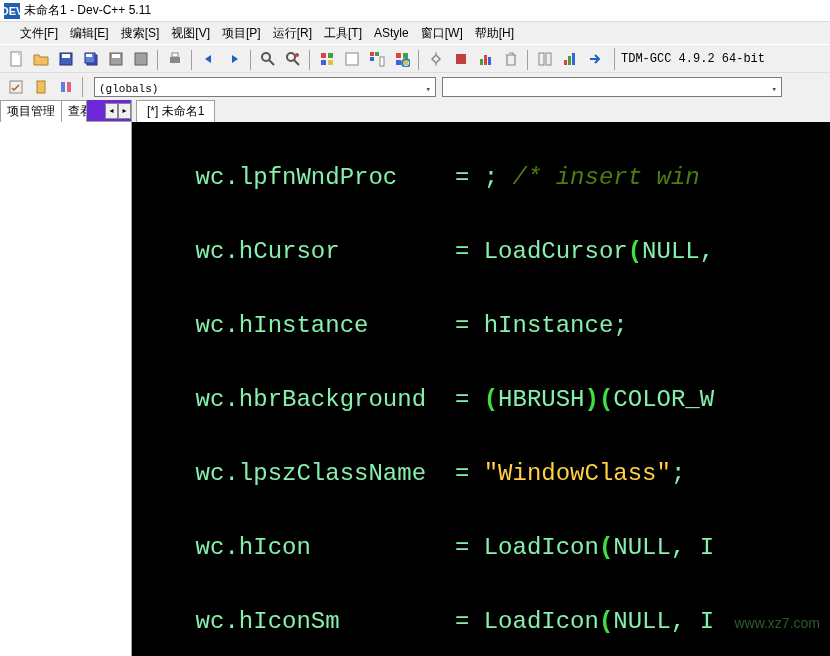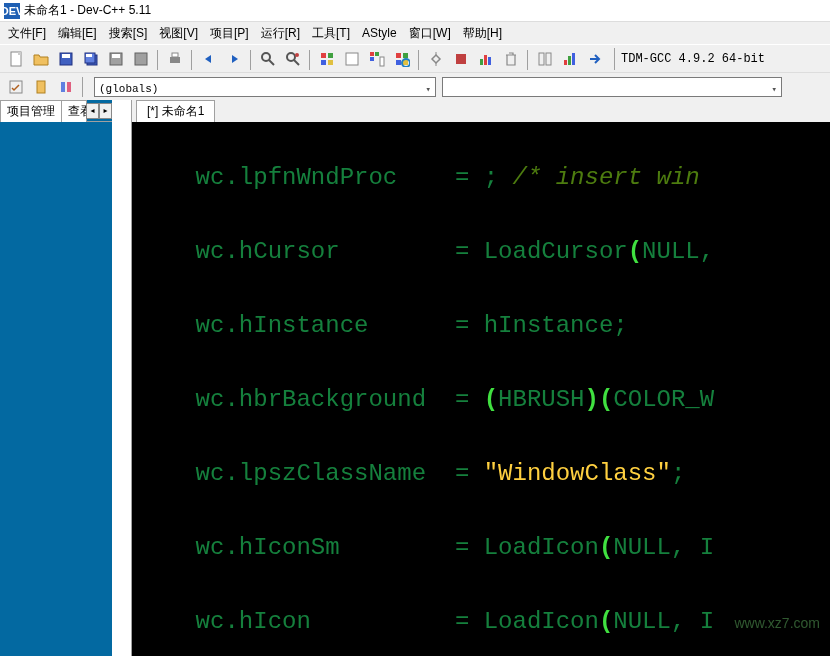--- a/index.html
+++ b/index.html
@@ -2,51 +2,51 @@
 <html><head>
 <meta charset="utf-8">
 <style>
 * { box-sizing: border-box; margin: 0; padding: 0; }
 body { font-family: "Microsoft YaHei", Tahoma, sans-serif; font-size: 12px; background: #f0f0f0; width: 830px; height: 656px; overflow: hidden; }
 
 .titlebar { background: #fff; height: 22px; display: flex; align-items: center; padding: 2px 4px; border-bottom: 1px solid #ddd; }
 .titlebar-icon { width: 16px; height: 16px; background: #1e5fb3; color: #fff; font-size: 11px; font-weight: bold; display: flex; align-items: center; justify-content: center; margin-right: 4px; }
 .titlebar-text { font-size: 12px; }
 
-.menubar { background: #f0f0f0; height: 22px; display: flex; align-items: center; padding: 0 4px; gap: 4px; }
+.menubar { background: #f0f0f0; height: 22px; display: flex; align-items: center; padding: 0 16px; gap: 4px; }
 .menu-item { padding: 2px 4px; cursor: default; font-size: 12px; }
 
 .toolbar { background: #f0f0f0; height: 28px; display: flex; align-items: flex-end; padding: 2px 4px; gap: 2px; border-top: 1px solid #fff; }
 .tool-btn { width: 23px; height: 23px; display: flex; align-items: center; justify-content: center; cursor: default; border: 1px solid transparent; }
 .tool-sep { width: 1px; height: 20px; background: #a0a0a0; margin: 0 3px; }
 .tool-compiler { margin-left: 6px; font-family: "Courier New", monospace; font-size: 12px; padding: 2px 6px; border-left: 1px solid #a0a0a0; height: 22px; display: flex; align-items: center; }
 
 .secondbar { background: #f0f0f0; height: 28px; display: flex; align-items: center; padding: 2px 4px; gap: 2px; border-top: 1px solid #ddd; }
 .combo { height: 20px; border: 1px solid #7a7a7a; background: #fff; font-family: "Courier New", monospace; font-size: 11px; padding: 1px 4px; display: flex; align-items: flex-end; justify-content: space-between; }
 .combo.globals { width: 342px; margin-left: 6px; }
 .combo.members { width: 340px; margin-left: 4px; }
 .combo-arrow { font-size: 9px; color: #555; }
 
 .content { display: flex; height: calc(656px - 22px - 22px - 28px - 28px); }
 
-.sidebar { width: 132px; background: #0369a1; border-right: 1px solid #a0a0a0; display: flex; flex-direction: row; }
+.sidebar { width: 132px; background: #6d28d9; border-right: 1px solid #a0a0a0; display: flex; flex-direction: column; }
 .side-tabs { display: flex; height: 22px; border-bottom: 1px solid #a0a0a0; position: relative; align-items: center; }
 .side-tab { padding: 2px 6px; font-size: 12px; border: 1px solid #a0a0a0; border-bottom: none; background: #fff; margin-right: -1px; }
 .side-tab.cut { width: 26px; overflow: hidden; white-space: nowrap; }
 .side-nav { display: flex; gap: 0; margin-left: auto; }
 .side-nav-btn { width: 13px; height: 16px; border: 1px solid #888; background: #f0f0f0; font-size: 8px; display: flex; align-items: center; justify-content: center; }
 .sidebar-body { flex: 1; background: #fff; }
 
 .editor-area { flex: 1; display: flex; flex-direction: column; background: #f0f0f0; }
 .editor-tabs { height: 22px; display: flex; align-items: flex-end; padding-left: 4px; }
 .editor-tab { padding: 2px 10px; font-size: 12px; border: 1px solid #a0a0a0; border-bottom: none; background: #fff; }
 
 .code { flex: 1; background: #000; font-family: "Consolas", "Courier New", monospace; font-size: 24px; line-height: 37px; overflow: hidden; white-space: pre; padding-left: 0; position: relative; }
 .code-line { padding-left: 6px; height: 37px; }
-.tok-default { color: #15803d; }
+.tok-default { color: #86efac; }
 .tok-string { color: #ffd040; }
 .tok-comment { color: #4d7c0f; font-style: italic; }
 .tok-bracket { color: #40e040; font-weight: bold; }
 
 .watermark { position: absolute; bottom: 14px; right: 10px; color: rgba(120,220,120,0.4); font-size: 14px; font-family: sans-serif; }
 
 svg.ico { width: 16px; height: 16px; }
 </style>
 </head>
 <body>
@@ -260,22 +260,22 @@
   <div class="editor-area">
     <div class="editor-tabs">
       <div class="editor-tab">[*] 未命名1</div>
     </div>
     <div class="code">
 <div class="code-line"><span class="tok-default">    wc</span><span class="tok-default">.</span><span class="tok-default">lpfnWndProc    </span><span class="tok-default">= </span><span class="tok-default">; </span><span class="tok-comment">/* insert win</span></div>
 <div class="code-line"><span class="tok-default">    wc</span><span class="tok-default">.</span><span class="tok-default">hCursor        </span><span class="tok-default">= LoadCursor</span><span class="tok-bracket">(</span><span class="tok-default">NULL</span><span class="tok-default">,</span></div>
 <div class="code-line"><span class="tok-default">    wc</span><span class="tok-default">.</span><span class="tok-default">hInstance      </span><span class="tok-default">= hInstance</span><span class="tok-default">;</span></div>
 <div class="code-line"><span class="tok-default">    wc</span><span class="tok-default">.</span><span class="tok-default">hbrBackground  </span><span class="tok-default">= </span><span class="tok-bracket">(</span><span class="tok-default">HBRUSH</span><span class="tok-bracket">)(</span><span class="tok-default">COLOR_W</span></div>
 <div class="code-line"><span class="tok-default">    wc</span><span class="tok-default">.</span><span class="tok-default">lpszClassName  </span><span class="tok-default">= </span><span class="tok-string">"WindowClass"</span><span class="tok-default">;</span></div>
+<div class="code-line"><span class="tok-default">    wc</span><span class="tok-default">.</span><span class="tok-default">hIcon          </span><span class="tok-default">= LoadIcon</span><span class="tok-bracket">(</span><span class="tok-default">NULL</span><span class="tok-default">, I</span></div>
 <div class="code-line"><span class="tok-default">    wc</span><span class="tok-default">.</span><span class="tok-default">hIconSm        </span><span class="tok-default">= LoadIcon</span><span class="tok-bracket">(</span><span class="tok-default">NULL</span><span class="tok-default">, I</span></div>
-<div class="code-line"><span class="tok-default">    wc</span><span class="tok-default">.</span><span class="tok-default">hIcon          </span><span class="tok-default">= LoadIcon</span><span class="tok-bracket">(</span><span class="tok-default">NULL</span><span class="tok-default">, I</span></div>
 
 
 
 
 
 
 
       <div class="watermark">www.xz7.com</div>
     </div>
   </div>

